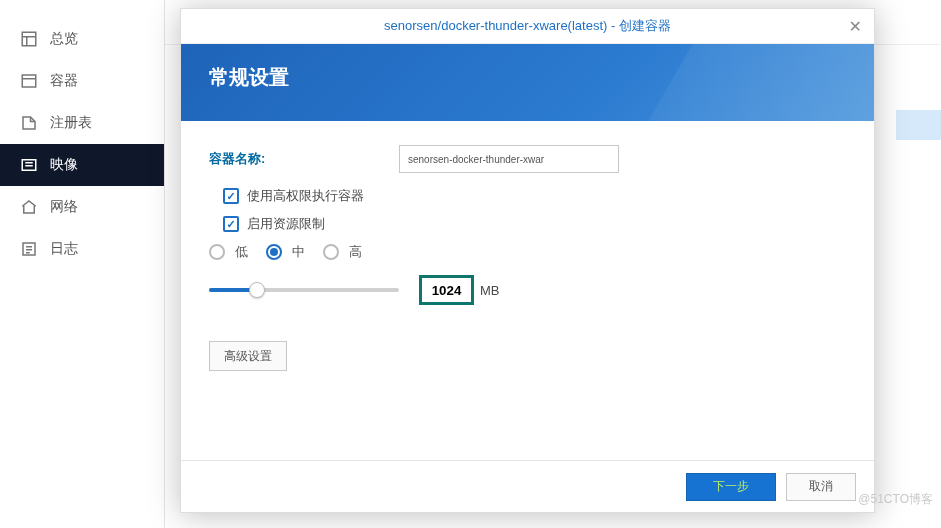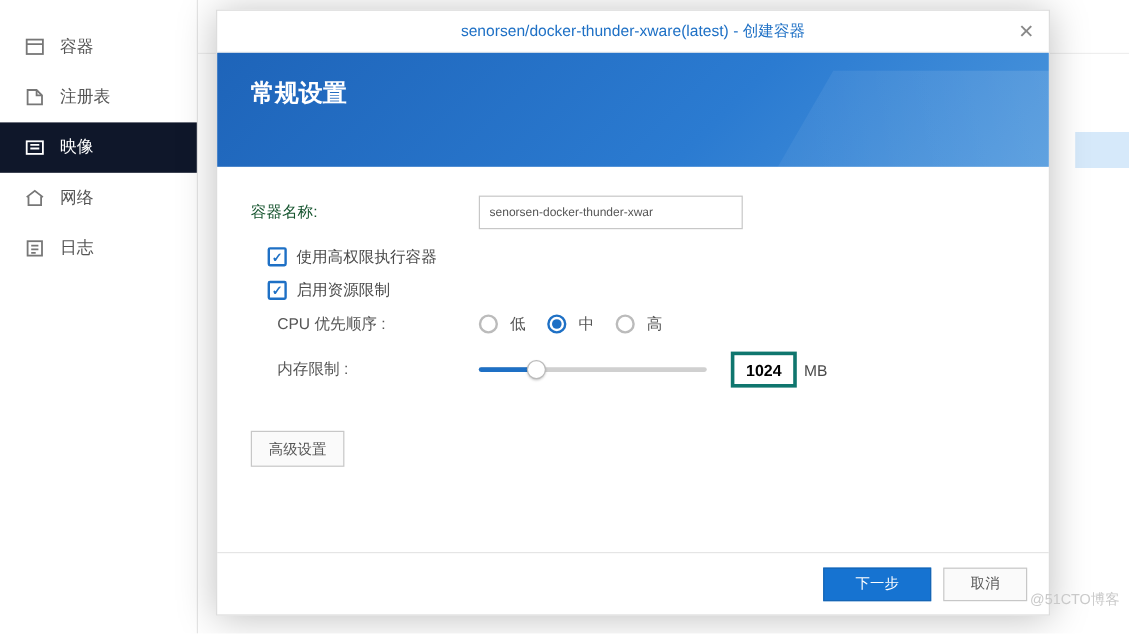--- a/index.html
+++ b/index.html
@@ -8,28 +8,28 @@
 .sidebar { position: absolute; left: 0; top: 0; width: 165px; height: 528px; background: #fff; border-right: 1px solid #e5e5e5; padding-top: 18px; }
 .sidebar-item { display: flex; align-items: center; padding: 12px 20px; cursor: pointer; color: #555; font-size: 14px; }
 .sidebar-item.active { background: #0f172a; color: #fff; text-align: right; }
 .sidebar-icon { width: 18px; height: 18px; margin-right: 12px; display: inline-flex; align-items: center; justify-content: center; }
 .sidebar-icon svg { width: 18px; height: 18px; }
 
 .modal { position: absolute; left: 180px; top: 8px; width: 695px; height: 505px; background: #fff; box-shadow: 0 2px 30px rgba(0,0,0,0.25); border: 1px solid #ddd; }
 .modal-titlebar { height: 35px; display: flex; align-items: center; justify-content: center; position: relative; border-bottom: 1px solid #eee; color: #1e70c5; font-size: 13px; }
 .modal-close { position: absolute; right: 12px; top: 8px; cursor: pointer; color: #888; font-size: 16px; }
 
-.banner { height: 95px; background: linear-gradient(135deg, #1e64b9 0%, #2b7bd1 60%, #4a95dc 100%); color: #fff; padding: 20px 28px 0 28px; position: relative; overflow: hidden; }
+.banner { height: 77px; background: linear-gradient(135deg, #1e64b9 0%, #2b7bd1 60%, #4a95dc 100%); color: #fff; padding: 20px 28px 0 28px; position: relative; overflow: hidden; }
 .banner::after { content: ""; position: absolute; right: -40px; bottom: -60px; width: 260px; height: 140px; background: linear-gradient(60deg, rgba(255,255,255,0.04), rgba(255,255,255,0.15)); transform: skewX(-30deg); }
 .banner-title { font-size: 20px; font-weight: bold; margin-bottom: 6px; }
 .banner-sub { font-size: 13px; opacity: 0.95; }
 
 .form-area { padding: 24px 28px 0 28px; }
 .form-row { display: flex; align-items: center; margin-bottom: 14px; }
-.form-label { width: 190px; color: #14532d; font-size: 13px; }
+.form-label { width: 190px; color: #0369a1; font-size: 13px; font-weight: bold; }
 .form-indent-label { width: 168px; margin-left: 22px; color: #555; font-size: 13px; }
 .text-input { width: 220px; height: 28px; border: 1px solid #c7c7c7; padding: 0 8px; font-size: 10px; color: #555; }
 .checkbox-row { display: flex; align-items: center; margin-bottom: 10px; padding-left: 14px; }
 .checkbox { width: 16px; height: 16px; border: 2px solid #1e70c5; border-radius: 2px; margin-right: 8px; display: inline-flex; align-items: center; justify-content: center; color: #1e70c5; font-size: 11px; font-weight: bold; }
 .checkbox::after { content: "✓"; }
 
 .radio-group { display: flex; align-items: center; gap: 10px; }
 .radio { width: 16px; height: 16px; border: 2px solid #bbb; border-radius: 50%; display: inline-flex; align-items: center; justify-content: center; cursor: pointer; }
 .radio.selected { border-color: #1e70c5; }
 .radio.selected::after { content: ""; width: 8px; height: 8px; background: #1e70c5; border-radius: 50%; }
@@ -38,33 +38,42 @@
 .slider-wrap { display: flex; align-items: center; flex: 1; }
 .slider { position: relative; width: 190px; height: 4px; background: #d0d0d0; border-radius: 2px; }
 .slider-fill { position: absolute; left: 0; top: 0; height: 4px; width: 25%; background: #1e70c5; border-radius: 2px; }
 .slider-thumb { position: absolute; left: 25%; top: 50%; transform: translate(-50%, -50%); width: 16px; height: 16px; background: #fff; border: 1px solid #bbb; border-radius: 50%; box-shadow: 0 1px 2px rgba(0,0,0,0.2); }
 .mem-input { width: 55px; height: 30px; border: 3px solid #0f766e; text-align: center; margin-left: 20px; margin-right: 6px; font-weight: bold; }
 
 .adv-btn { margin-top: 22px; height: 30px; padding: 0 14px; border: 1px solid #c7c7c7; background: #fafafa; color: #555; cursor: pointer; font-size: 12px; }
 
 .modal-footer { position: absolute; bottom: 0; left: 0; right: 0; height: 52px; border-top: 1px solid #e5e5e5; display: flex; align-items: center; justify-content: flex-end; padding: 0 18px; gap: 10px; }
 .btn { height: 28px; padding: 0 22px; border: 1px solid #c7c7c7; background: #fafafa; cursor: pointer; font-size: 12px; color: #555; }
-.btn-primary { background: #1673d1; border-color: #1565b5; color: #ffffff; padding: 0 26px; margin-left: 48px; }
+.btn-primary { background: #1673d1; border-color: #1565b5; color: #bef264; padding: 0 26px; margin-left: 48px; }
 
 .watermark { position: absolute; right: 8px; bottom: 20px; color: #c9c9c9; font-size: 12px; }
 .top-line { position: absolute; left: 165px; right: 0; top: 44px; height: 1px; background: #eee; }
 .blue-edge { position: absolute; right: 0; top: 110px; width: 45px; height: 30px; background: #d6e9fa; }
 </style>
 </head>
 <body>
 
 <div class="top-line"></div>
 <div class="blue-edge"></div>
 
 <div class="sidebar">
+  <div class="sidebar-item">
+    <span class="sidebar-icon">
+        <svg viewBox="0 0 24 24" fill="none" stroke="#777" stroke-width="2">
+          <rect x="3" y="3" width="18" height="18"></rect>
+          <path d="M3 9h18M9 9v12"></path>
+        </svg>
+      </span>
+    <span>总览</span>
+  </div>
   <div class="sidebar-item">
     <span class="sidebar-icon">
         <svg viewBox="0 0 24 24" fill="none" stroke="#777" stroke-width="2">
           <rect x="3" y="4" width="18" height="16"></rect>
           <path d="M3 9h18"></path>
         </svg>
       </span>
     <span>容器</span>
   </div>
   <div class="sidebar-item">
@@ -124,33 +133,31 @@
     <div class="checkbox-row">
       <span class="checkbox"></span>
       <span>使用高权限执行容器</span>
     </div>
     <div class="checkbox-row">
       <span class="checkbox"></span>
       <span>启用资源限制</span>
     </div>
 
     <div class="form-row">
-      <div class="form-indent-label">CPU 优先顺序 :</div>
       <div class="radio-group">
         <span class="radio"></span>
         <span class="radio-label">低</span>
         <span class="radio selected"></span>
         <span class="radio-label">中</span>
         <span class="radio"></span>
         <span class="radio-label">高</span>
       </div>
     </div>
 
     <div class="form-row">
-      <div class="form-indent-label">内存限制 :</div>
       <div class="slider-wrap">
         <div class="slider">
           <div class="slider-fill"></div>
           <div class="slider-thumb"></div>
         </div>
         <input class="mem-input" value="1024" style="">
         <span>MB</span>
       </div>
     </div>
 

